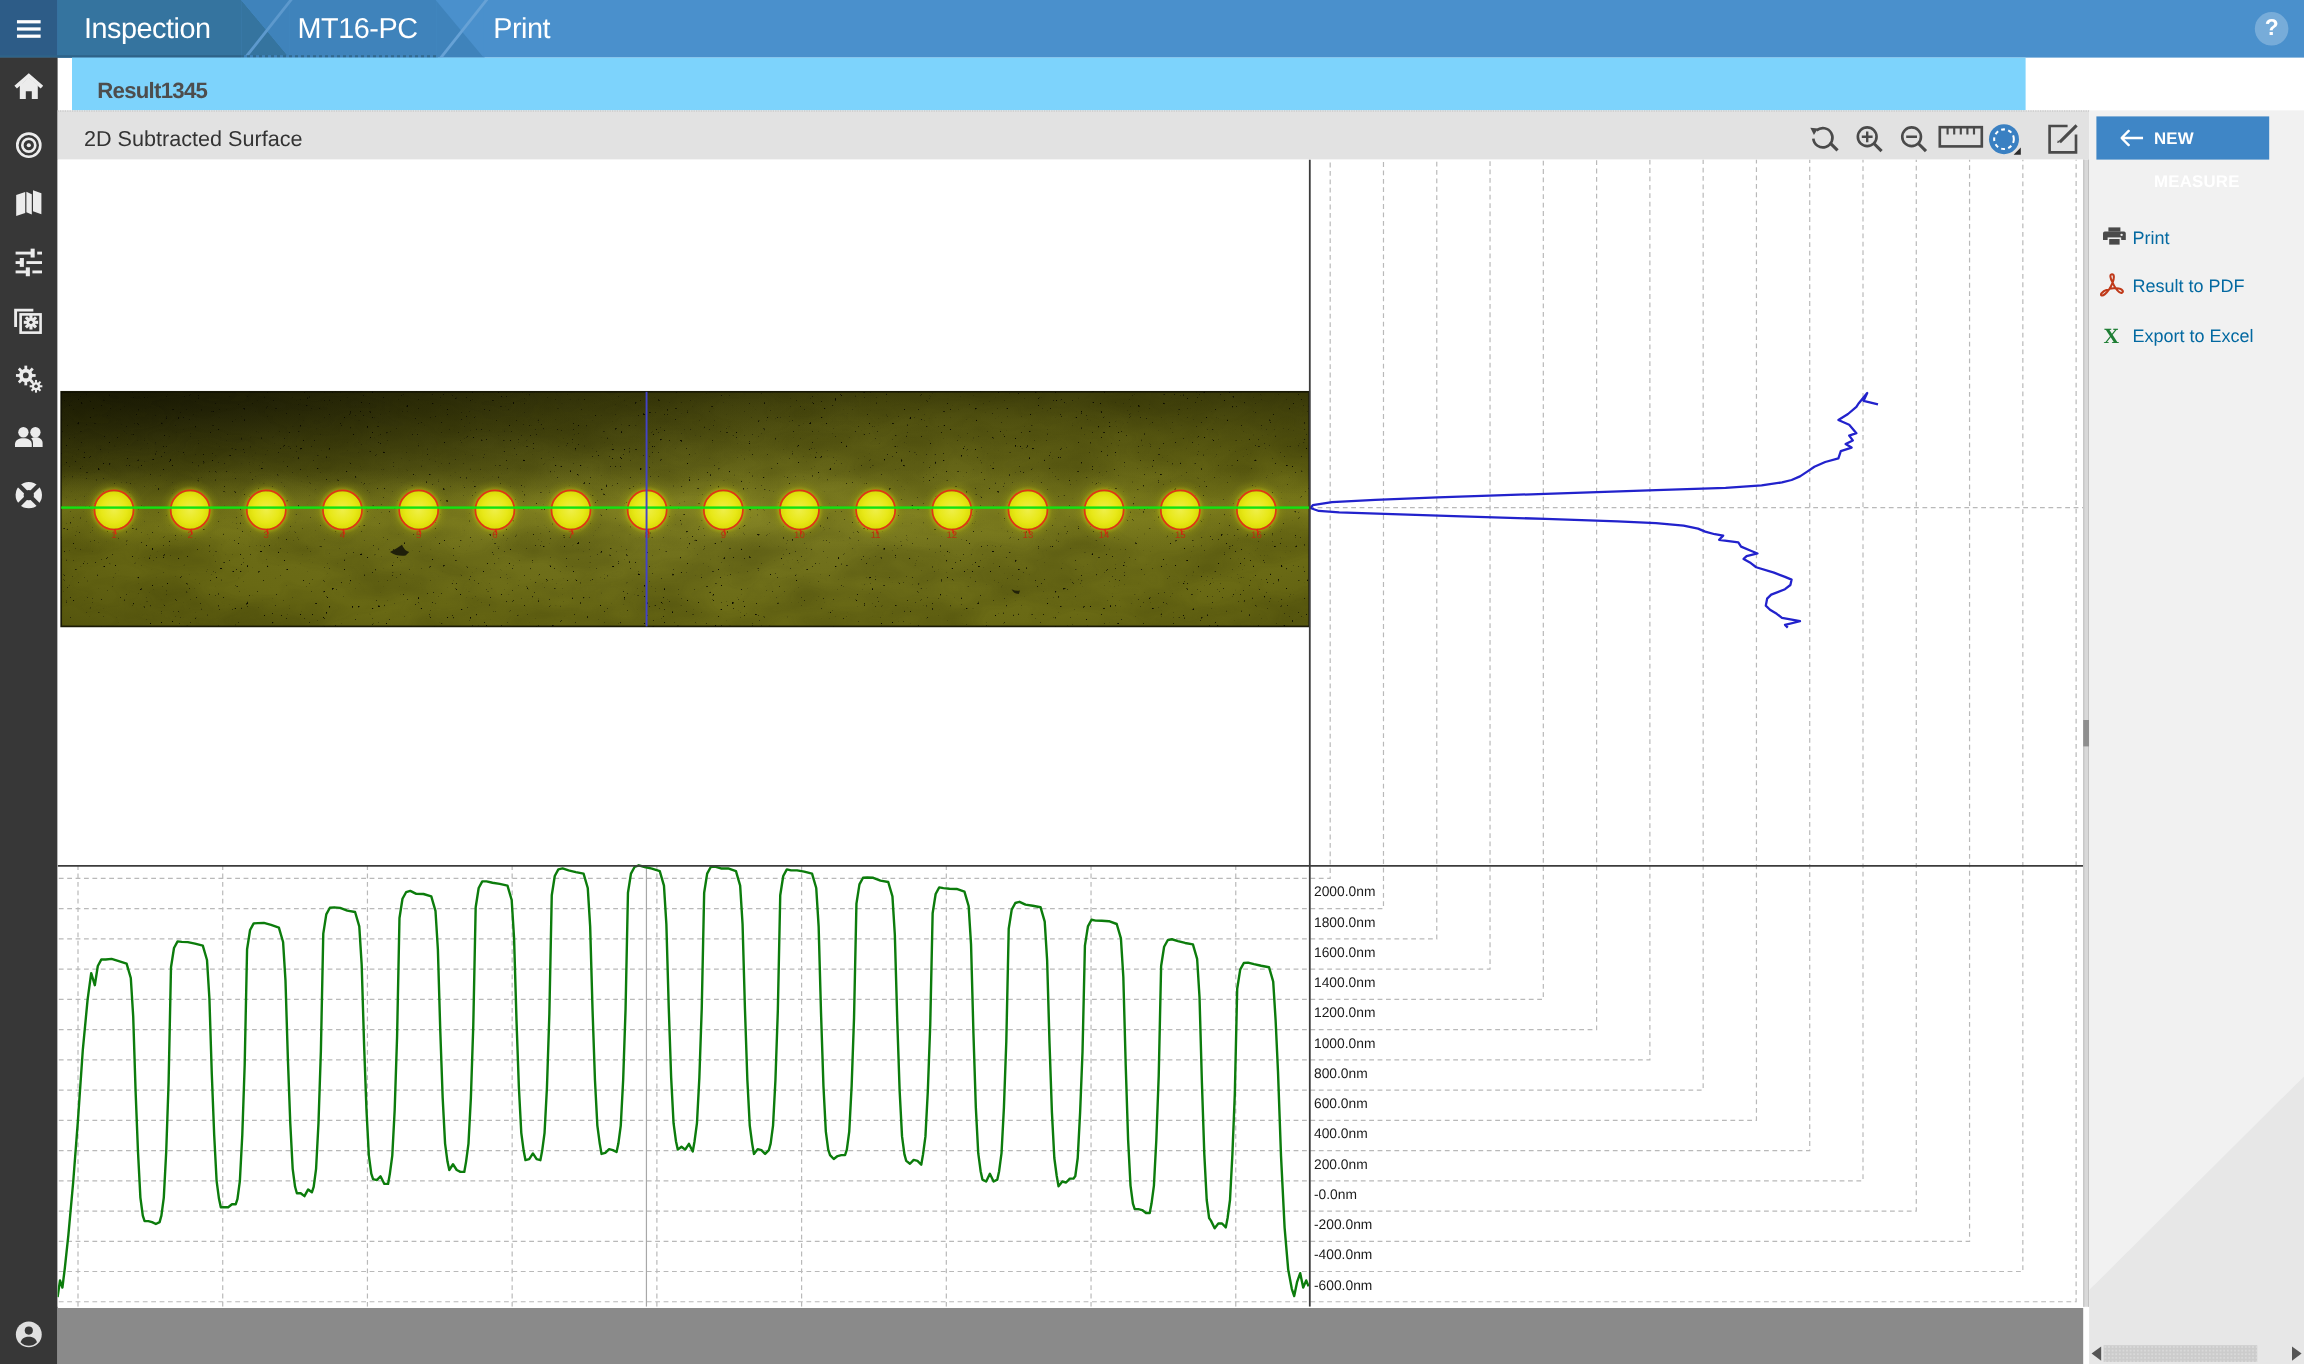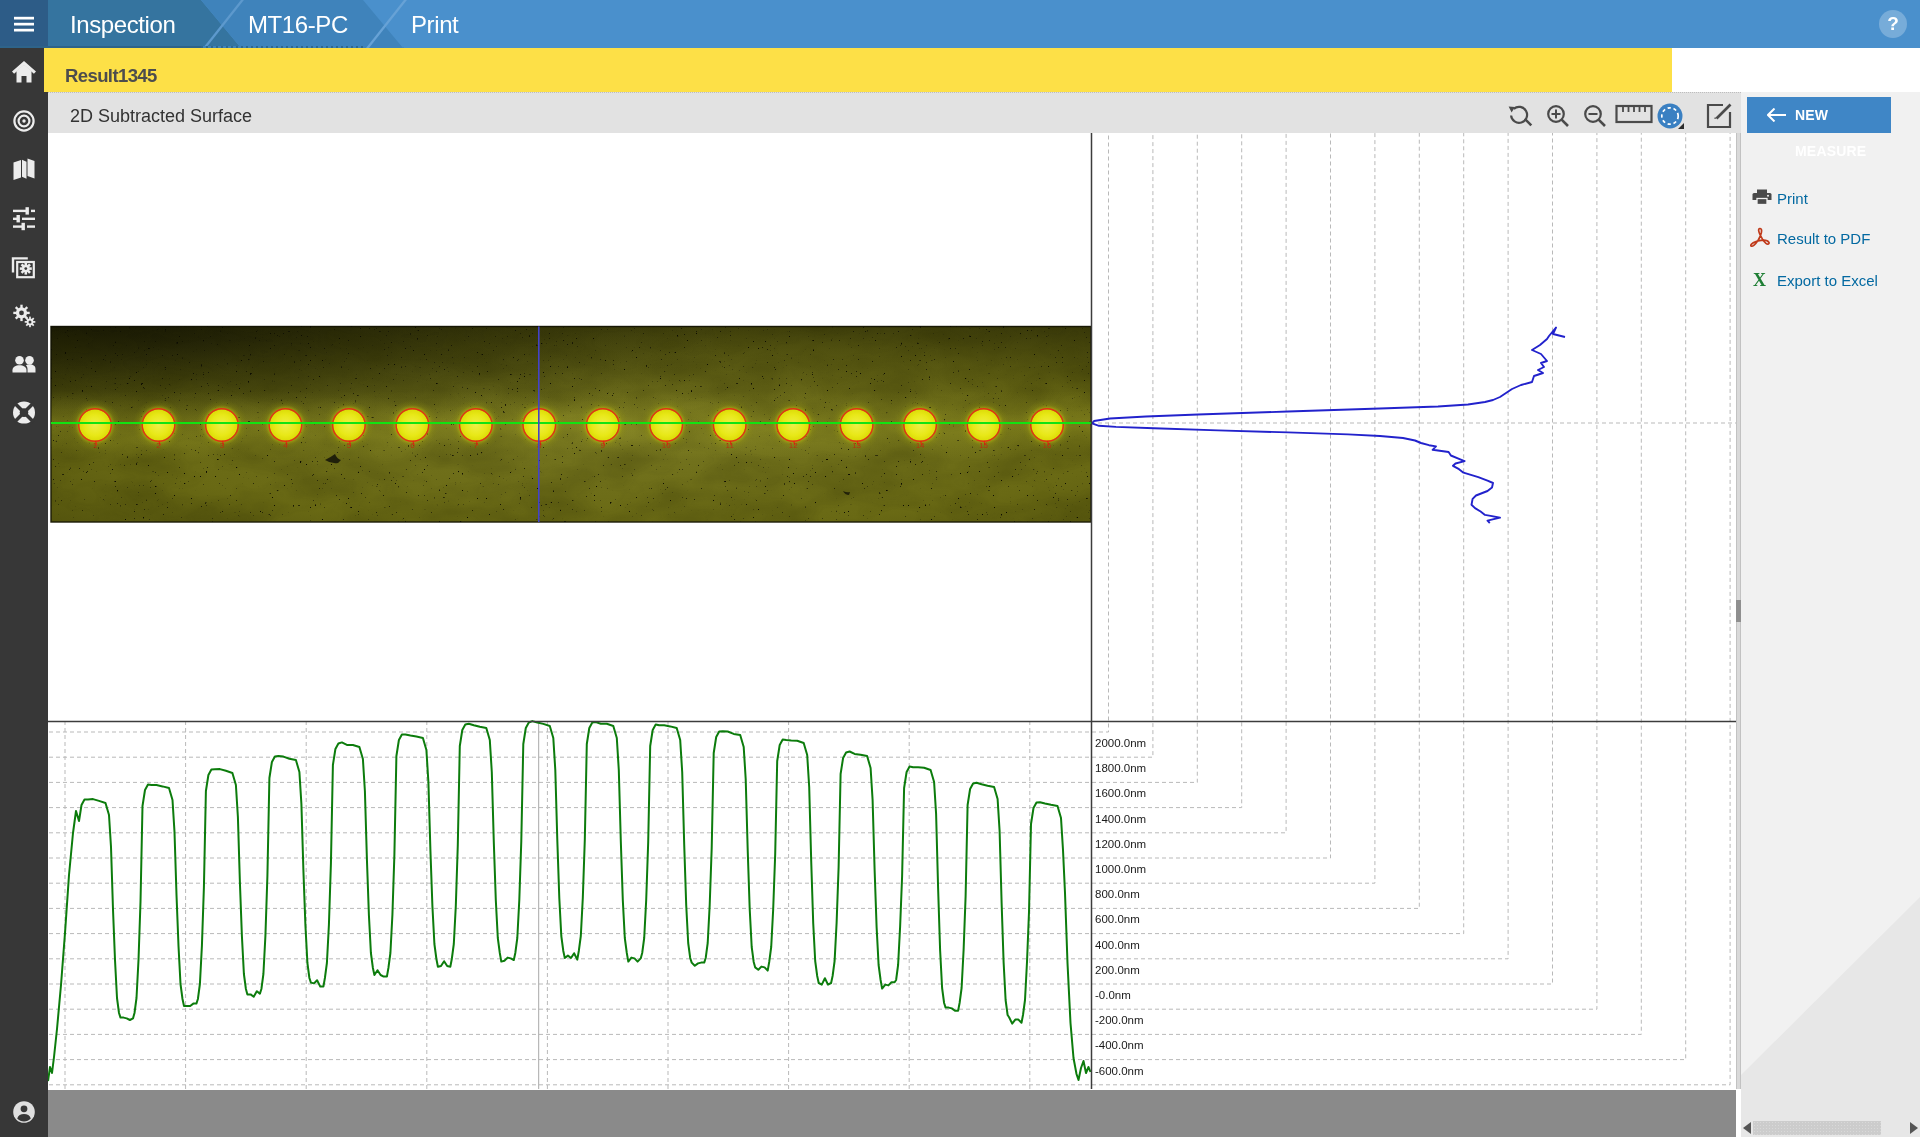--- a/index.html
+++ b/index.html
@@ -21,21 +21,21 @@
   .tabtxt{top:0;height:40px;line-height:49px;color:#fff;font-size:24px;letter-spacing:-0.4px;}
   #strip1{left:0;top:45.5px;width:201px;height:2.5px;background:#2e6389;}
   #strip2{left:201px;top:45.5px;width:164px;height:2.5px;
     background:repeating-linear-gradient(90deg,#30688e 0 2px,#3f83bb 2px 5px);}
   #help{left:1879px;top:10px;width:28px;height:28px;border-radius:50%;
     background:rgba(255,255,255,.25);color:#fff;font-size:19px;font-weight:bold;
     text-align:center;line-height:28px;}
   
   #sidebar{left:0;top:48px;width:48px;height:1089px;background:#373737;}
   
-  #row2{left:44px;top:48px;width:1628px;height:44px;background:#fde047;}
+  #row2{left:60px;top:48px;width:1628px;height:44px;background:#7dd3fc;}
   #row2 span{position:absolute;left:21px;top:17px;font-size:18.5px;font-weight:bold;color:#4d4d4d;letter-spacing:-0.6px;}
   #row3{left:48px;top:92px;width:1693px;height:41px;background:#e2e2e2;
     border-top:1px dotted #bdbdbd;box-sizing:border-box;}
   #row3 span{position:absolute;left:22px;top:12.5px;font-size:18px;color:#333;}
   
   #chart{left:48px;top:133px;width:1688px;height:956px;background:#fff;}
   
   #vstrip{left:1736px;top:133px;width:5px;height:956px;background:#d9d9d9;
     border-left:1px solid #c2c2c2;border-right:1px solid #c2c2c2;box-sizing:border-box;}
   #vthumb{left:1736px;top:600px;width:5px;height:22px;background:#8f8f8f;}

